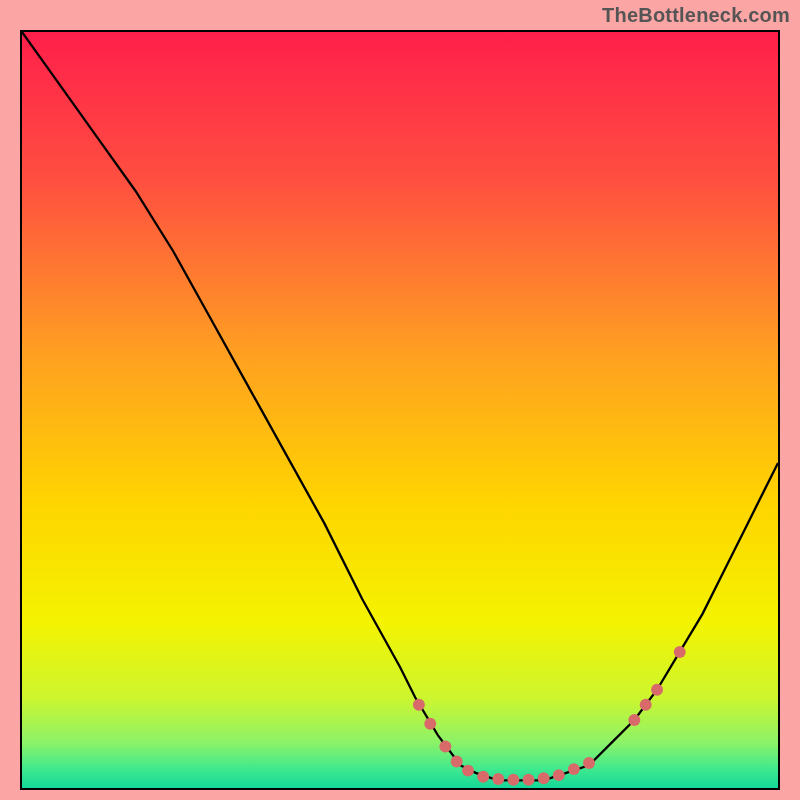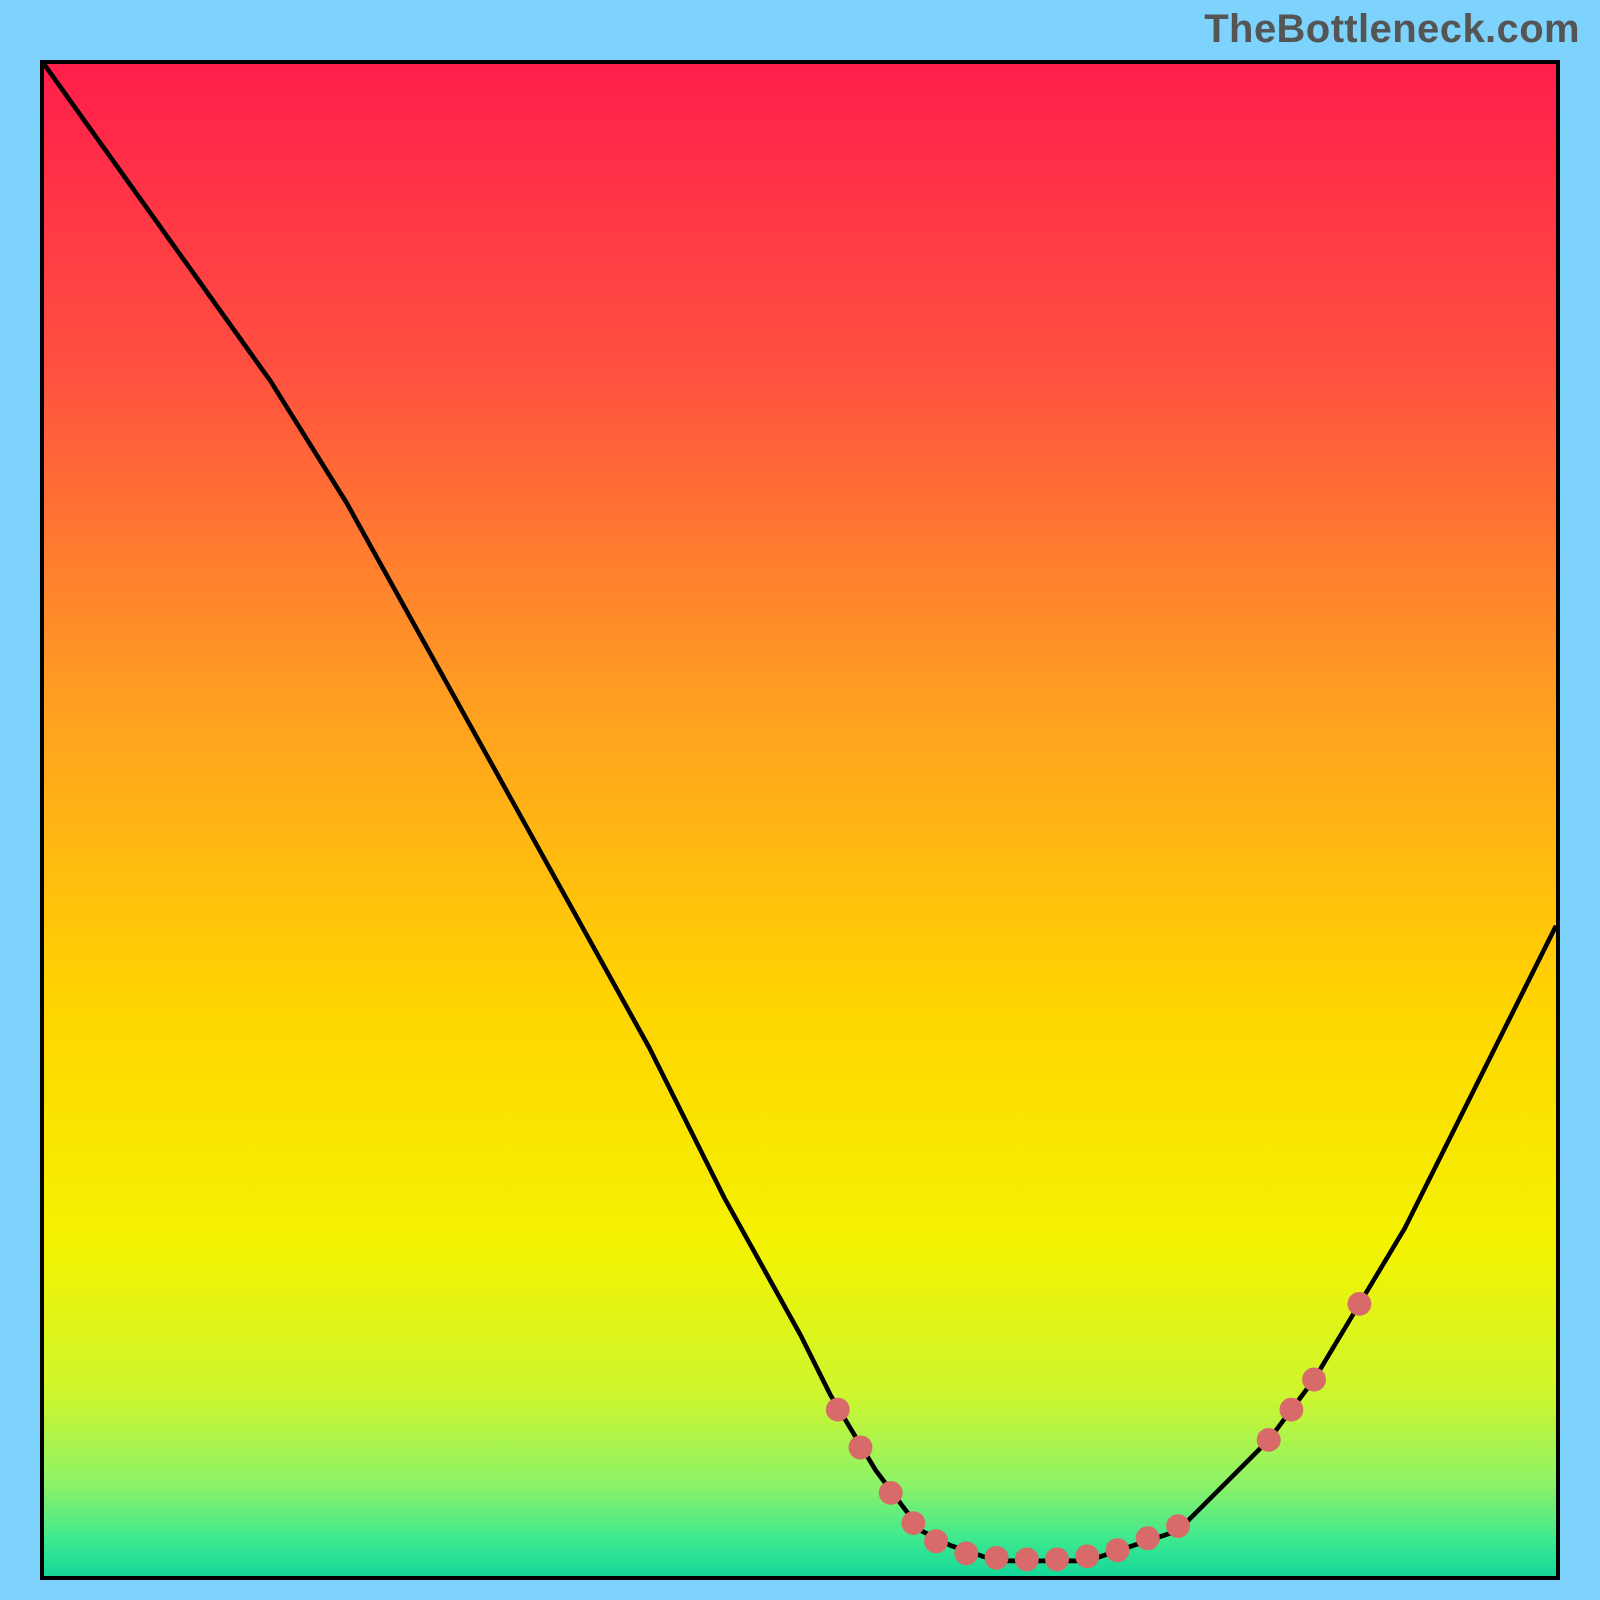--- a/index.html
+++ b/index.html
@@ -7,21 +7,21 @@
     padding: 0;
     width: 800px;
     height: 800px;
     overflow: hidden;
     font-family: Arial, Helvetica, sans-serif;
   }
   .frame {
     position: relative;
     width: 800px;
     height: 800px;
-    background: #7dd3fc;
+    background: #fca5a5;
     box-sizing: border-box;
   }
   .watermark {
     position: absolute;
     top: 4px;
     right: 10px;
     font-size: 20px;
     font-weight: bold;
     color: #555555;
     letter-spacing: 0.2px;

